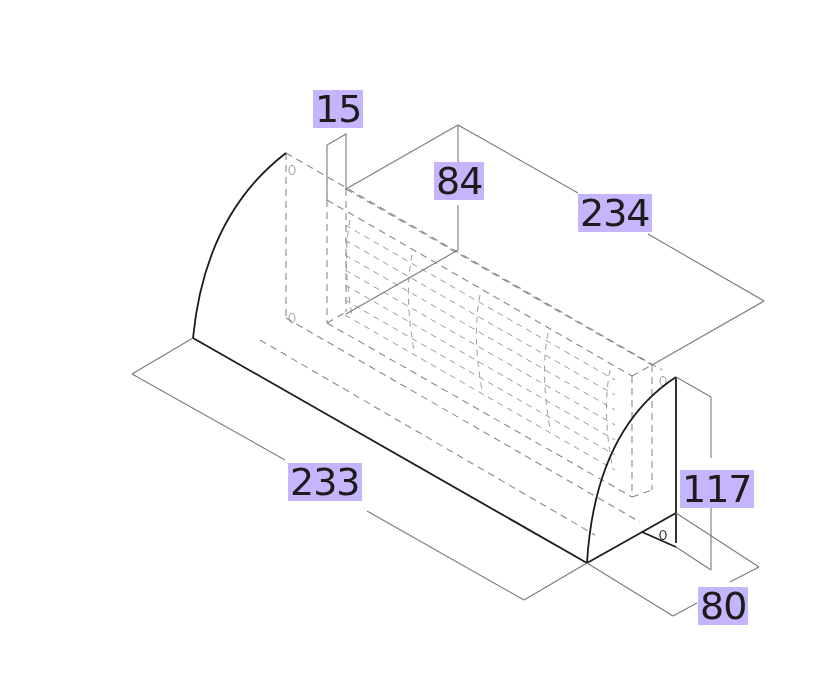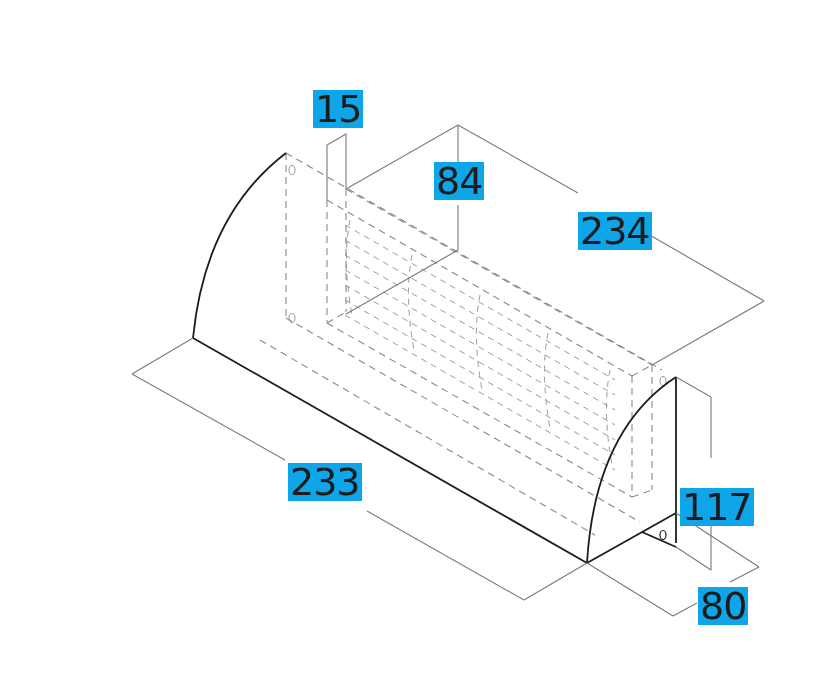--- a/index.html
+++ b/index.html
@@ -5,21 +5,21 @@
   html, body { margin: 0; padding: 0; background: #ffffff; }
   body { width: 819px; height: 679px; overflow: hidden; position: relative; font-family: "DejaVu Sans", sans-serif; }
   #drawing { position: absolute; left: 0; top: 0; }
   .dim-label {
     position: absolute;
     font-family: "DejaVu Sans", sans-serif;
     font-size: 38px;
     color: #1d1b1c;
     line-height: 1;
     letter-spacing: -1px;
-    background: #0ea5e9;
+    background: #c4b5fd;
     padding: 0 2px;
   }
   .solid { stroke: #1d1b1c; stroke-width: 1.8; fill: none; }
   .dimline { stroke: #7a7a7a; stroke-width: 1.1; fill: none; }
   .hidden { stroke: #8a8a8a; stroke-width: 1.1; fill: none; stroke-dasharray: 7 5; }
   .hidden-fine { stroke: #9a9a9a; stroke-width: 1; fill: none; stroke-dasharray: 6 5; }
 </style>
 </head>
 <body>
 
@@ -110,16 +110,16 @@
 
     <line class="dimline" x1="676" y1="513" x2="759" y2="567"></line>
     <line class="dimline" x1="759" y1="567" x2="730" y2="582"></line>
     <line class="dimline" x1="587" y1="563" x2="673" y2="616"></line>
     <line class="dimline" x1="673" y1="616" x2="697" y2="603"></line>
   </g>
 </svg>
 
 <div class="dim-label" style="left:313px; top:90px;">15</div>
 <div class="dim-label" style="left:434px; top:162px;">84</div>
-<div class="dim-label" style="left:578px; top:194px;margin-top:18px;">234</div>
+<div class="dim-label" style="left:578px; top:194px;">234</div>
 <div class="dim-label" style="left:288px; top:463px;">233</div>
-<div class="dim-label" style="left:680px; top:488px;text-align:center;">117</div>
+<div class="dim-label" style="left:680px; top:470px;text-align:center;">117</div>
 <div class="dim-label" style="left:698px; top:587px;">80</div>
 
 </body></html>

